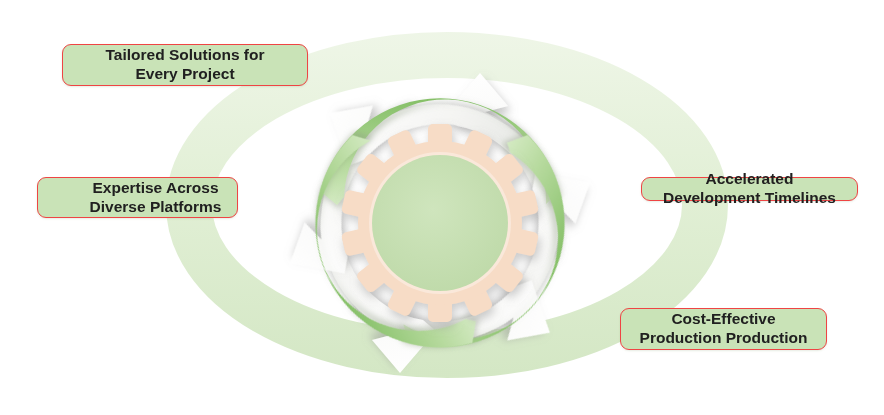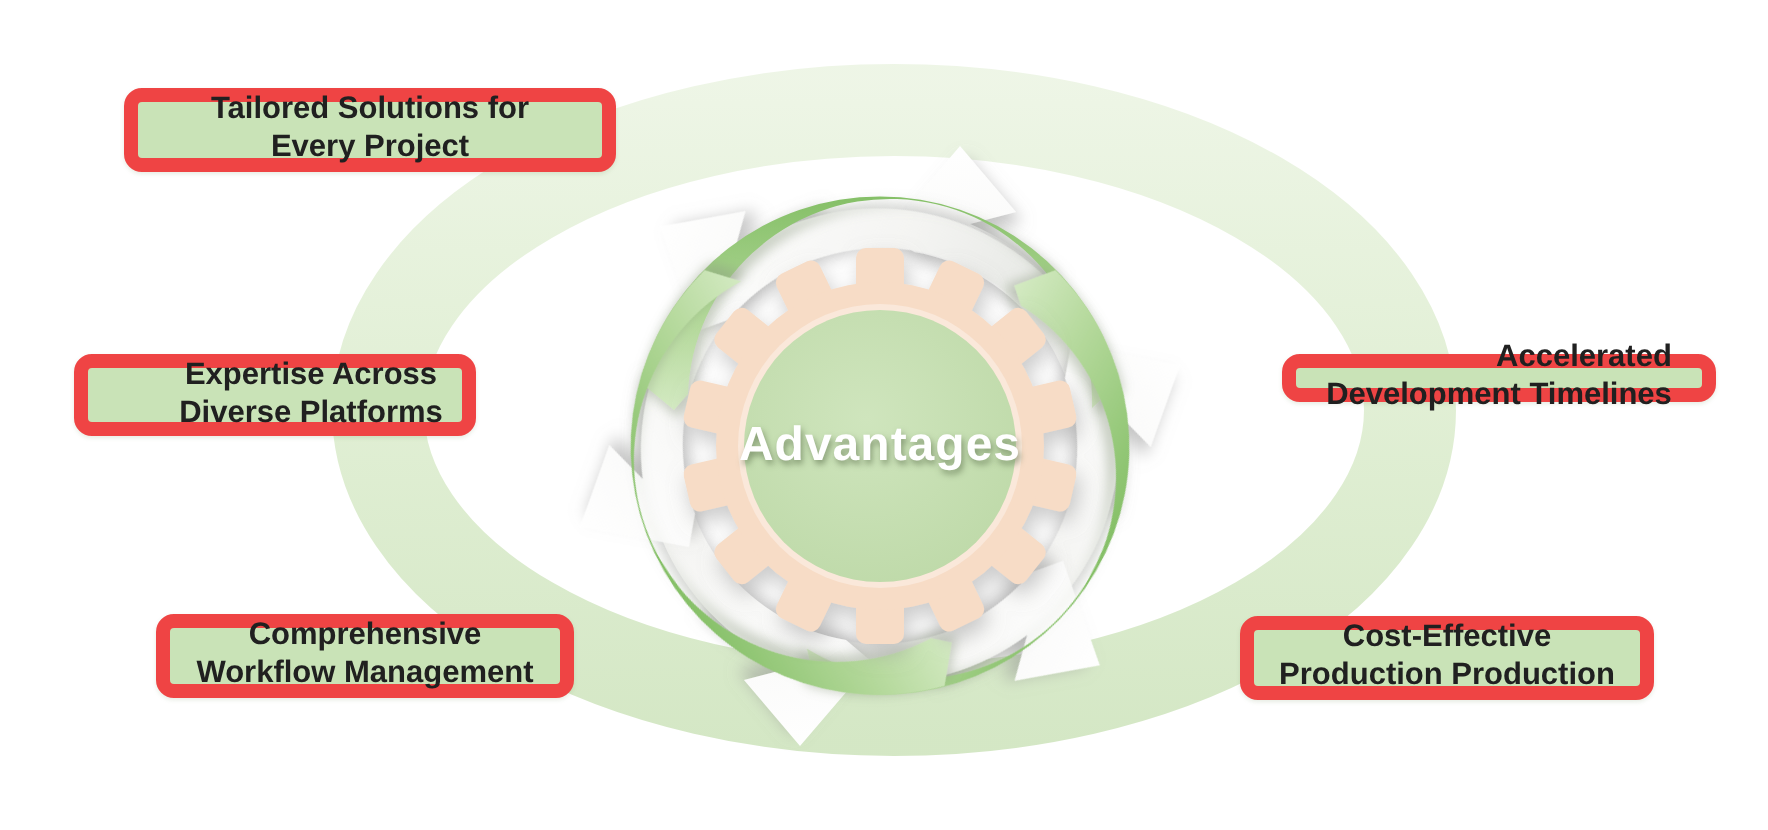--- a/index.html
+++ b/index.html
@@ -3,39 +3,39 @@
 <meta charset="utf-8">
 <style>
   html, body { margin: 0; padding: 0; background: #ffffff; }
   body { width: 884px; height: 415px; font-family: "Liberation Sans", sans-serif; }
   .stage { position: relative; width: 884px; height: 415px; overflow: hidden; background: #ffffff; }
   .stage svg { position: absolute; left: 0; top: 0; }
 
   .label-box {
     position: absolute;
     background: #c9e3b7;
-    border: 7px solid #ef4444;
+    border: 1px solid #ef4444;
     border-radius: 9px;
     display: flex;
     align-items: center;
     justify-content: center;
     text-align: center;
     font-weight: bold;
     font-size: 15.5px;
     line-height: 1.22;
     color: #202020;
     white-space: pre-line;
     padding: 2px 6px;
     box-sizing: border-box;
     box-shadow: 0 1px 2px rgba(120,150,100,0.18);
   }
   .box-tailored      { left: 62px;  top: 44px;  width: 246px; height: 42px; }
   .box-uncompromising{ left: 583px; top: 46px;  width: 214px; height: 42px; }
   .box-expertise     { left: 37px;  top: 177px; width: 201px; height: 41px; padding-left: 42px; }
-  .box-accelerated   { left: 641px; top: 177px; width: 217px; height: 24px; text-align: right; }
+  .box-accelerated   { left: 641px; top: 177px; width: 217px; height: 24px; }
   .box-comprehensive { left: 78px;  top: 307px; width: 209px; height: 42px; }
   .box-cost          { left: 620px; top: 308px; width: 207px; height: 42px; }
 
   .center-label {
     position: absolute;
     left: 330px; top: 209px; width: 220px;
     text-align: center;
     font-weight: bold;
     font-size: 24px;
     color: #ffffff;
@@ -111,26 +111,23 @@
         <rect x="-12" y="-99" width="24" height="30" rx="5" transform="rotate(282.86)"></rect>
         <rect x="-12" y="-99" width="24" height="30" rx="5" transform="rotate(308.57)"></rect>
         <rect x="-12" y="-99" width="24" height="30" rx="5" transform="rotate(334.29)"></rect>
         <circle cx="0" cy="0" r="82"></circle>
       </g>
       <circle cx="0" cy="0" r="71" fill="#fae8da"></circle>
       <circle cx="0" cy="0" r="68" fill="url(#coreGrad)"></circle>
     </g>
   </svg>
 
-  <div class="center-label">Advantages</div>
 
   <div class="label-box box-tailored">Tailored Solutions for
 Every Project</div>
   <div class="label-box box-expertise">Expertise Across
 Diverse Platforms</div>
   <div class="label-box box-accelerated">Accelerated
 Development Timelines</div>
-  <div class="label-box box-comprehensive">Comprehensive
-Workflow Management</div>
   <div class="label-box box-cost">Cost-Effective
 Production Production</div>
 
 </div>
 
 </body></html>

